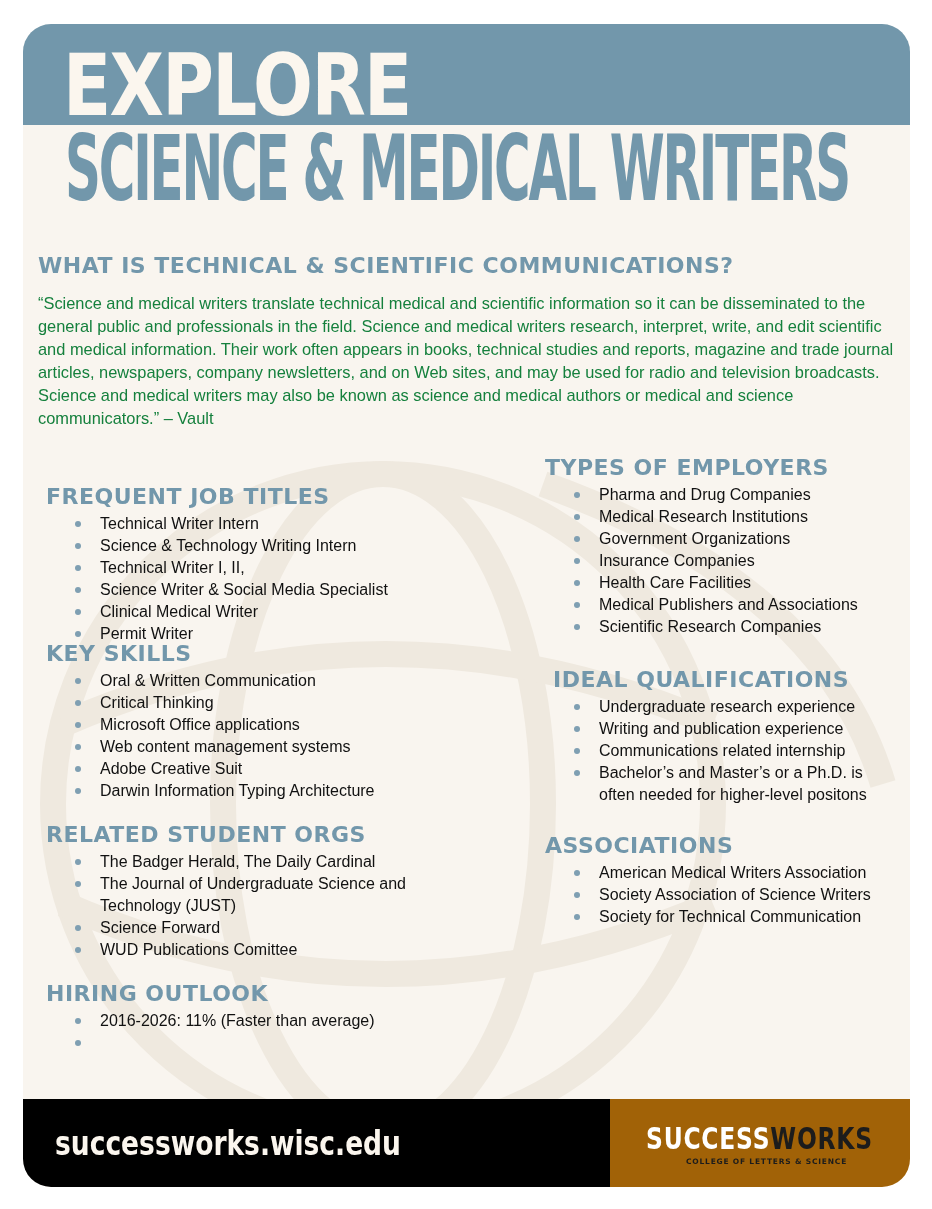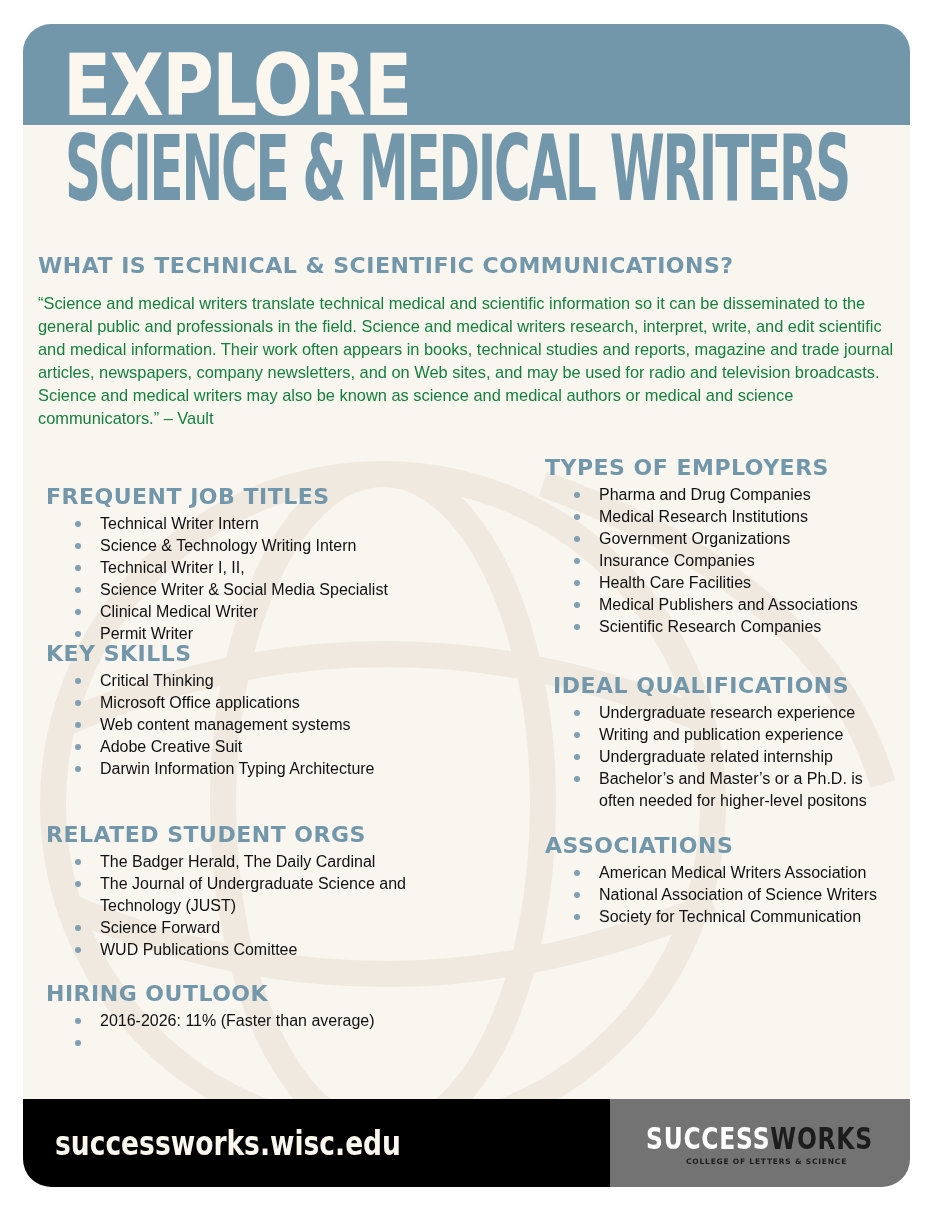--- a/index.html
+++ b/index.html
@@ -45,21 +45,21 @@
   }
   .footer-left {
     position:absolute; left:0; top:1075px; width:587px; height:88px; background:#000;
   }
   .footer-url {
     position:absolute; left:32px; top:24px; margin:0; color:#fbf6ee;
     font-family:"DejaVu Sans", sans-serif; font-weight:bold; font-size:34px; line-height:40px;
     transform:scaleX(0.78); transform-origin:left top; white-space:nowrap;
   }
   .footer-right {
-    position:absolute; left:587px; top:1075px; width:300px; height:88px; background:#737373;
+    position:absolute; left:587px; top:1075px; width:300px; height:88px; background:#a16207;
   }
   .logo {
     position:absolute; left:36px; top:24px; white-space:nowrap;
     font-family:"DejaVu Sans", sans-serif; font-weight:bold; font-size:30px; line-height:32px;
     transform:scaleX(0.78); transform-origin:left top; letter-spacing:1px;
   }
   .logo .w1 { color:#ffffff; }
   .logo .w2 { color:#1c1c1c; }
   .logo-sub {
     position:absolute; left:76px; top:58px; font-size:7.5px; font-weight:bold; letter-spacing:0.8px;
@@ -96,20 +96,21 @@
       <li><span class="dot"></span><span>Technical Writer I, II,</span></li>
       <li><span class="dot"></span><span>Science Writer &amp; Social Media Specialist</span></li>
       <li><span class="dot"></span><span>Clinical Medical Writer</span></li>
       <li><span class="dot"></span><span>Permit Writer</span></li>
     </ul>
   </div>
 
   <div class="block" style="left:23px; top:616px;">
     <h3 class="section-h">KEY SKILLS</h3>
     <ul class="bul">
+      <li><span class="dot"></span><span>Oral &amp; Written Communication</span></li>
       <li><span class="dot"></span><span>Critical Thinking</span></li>
       <li><span class="dot"></span><span>Microsoft Office applications</span></li>
       <li><span class="dot"></span><span>Web content management systems</span></li>
       <li><span class="dot"></span><span>Adobe Creative Suit</span></li>
       <li><span class="dot"></span><span>Darwin Information Typing Architecture</span></li>
     </ul>
   </div>
 
   <div class="block" style="left:23px; top:797px;">
     <h3 class="section-h">RELATED STUDENT ORGS</h3>
@@ -135,35 +136,35 @@
       <li><span class="dot"></span><span>Pharma and Drug Companies</span></li>
       <li><span class="dot"></span><span>Medical Research Institutions</span></li>
       <li><span class="dot"></span><span>Government Organizations</span></li>
       <li><span class="dot"></span><span>Insurance Companies</span></li>
       <li><span class="dot"></span><span>Health Care Facilities</span></li>
       <li><span class="dot"></span><span>Medical Publishers and Associations</span></li>
       <li><span class="dot"></span><span>Scientific Research Companies</span></li>
     </ul>
   </div>
 
-  <div class="block" style="left:530px; top:642px;margin-top:6px;">
+  <div class="block" style="left:530px; top:642px;">
     <h3 class="section-h">IDEAL QUALIFICATIONS</h3>
     <ul class="bul" style="width:340px; margin-left:-8px;">
       <li><span class="dot"></span><span>Undergraduate research experience</span></li>
       <li><span class="dot"></span><span>Writing and publication experience</span></li>
-      <li><span class="dot"></span><span>Undergraduate related internship</span></li>
+      <li><span class="dot"></span><span>Communications related internship</span></li>
       <li><span class="dot"></span><span>Bachelor’s and Master’s or a Ph.D. is often needed for higher-level positons</span></li>
     </ul>
   </div>
 
   <div class="block" style="left:522px; top:808px;">
     <h3 class="section-h">ASSOCIATIONS</h3>
     <ul class="bul">
       <li><span class="dot"></span><span>American Medical Writers Association</span></li>
-      <li><span class="dot"></span><span>National Association of Science Writers</span></li>
+      <li><span class="dot"></span><span>Society Association of Science Writers</span></li>
       <li><span class="dot"></span><span>Society for Technical Communication</span></li>
     </ul>
   </div>
 
   <div class="footer-left">
     <p class="footer-url">successworks.wisc.edu</p>
   </div>
   <div class="footer-right">
     <div class="logo"><span class="w1">SUCCESS</span><span class="w2">WORKS</span></div>
     <div class="logo-sub">COLLEGE OF LETTERS &amp; SCIENCE</div>

